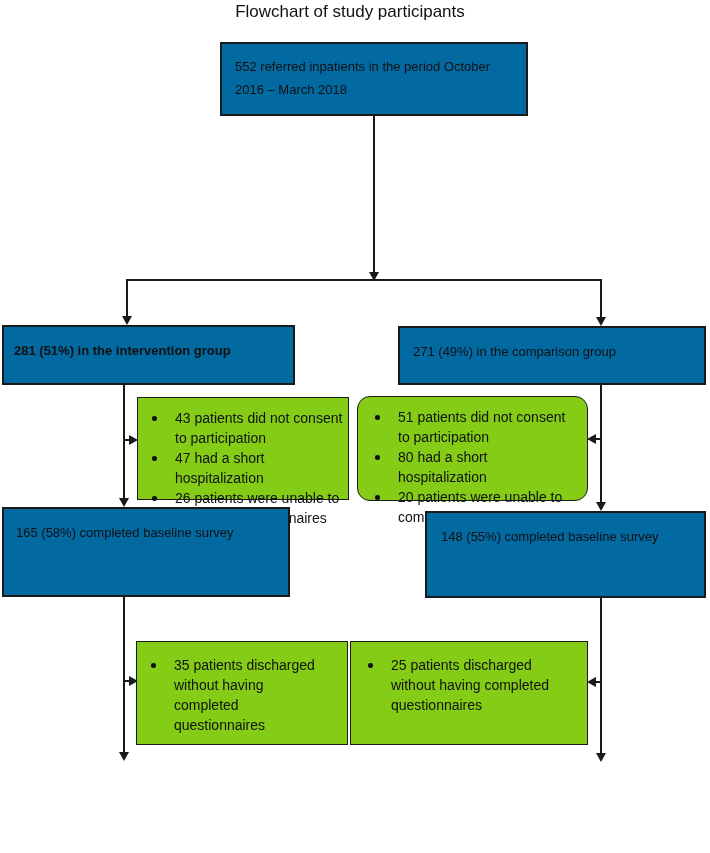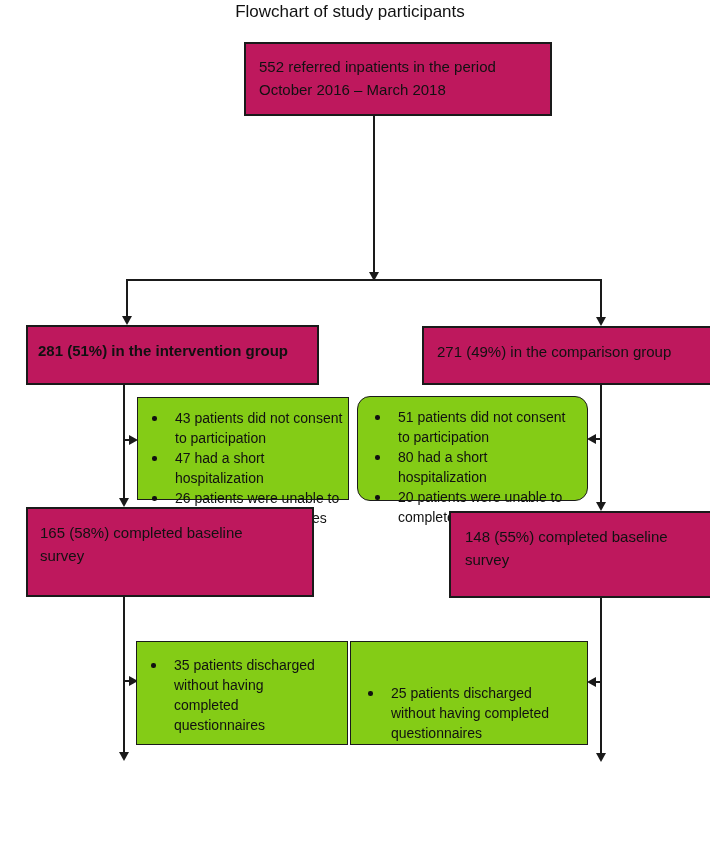--- a/index.html
+++ b/index.html
@@ -17,25 +17,24 @@
     top: 2px; left: 0; width: 700px;
     text-align: center;
     font-size: 17px;
     font-weight: normal;
     color: #111;
   }
   .node {
     position: absolute;
     box-sizing: border-box;
     border: 2px solid #1a1a1a;
-    background: #be185d;
-    font-size: 15px;
+    background: #0369a1;
+    font-size: 13px;
     line-height: 23px;
     color: #111;
-    margin-left: 24px;
   }
   .node .txt { display: block; }
   .excl {
     position: absolute;
     box-sizing: border-box;
     border: 1.5px solid #1a1a1a;
     background: #84cc16;
     font-size: 14px;
     line-height: 20px;
     color: #111;
@@ -129,18 +128,18 @@
     </ul>
   </div>
 
   <div class="vline" style="left:600px; top:598px; height:155px;"></div>
   <div class="arr down" style="left:596px; top:753px;"></div>
   <div class="hline" style="left:595px; top:681px; width:7px;"></div>
   <div class="arr left" style="left:587px; top:677px;"></div>
 
   <div class="excl" style="left:350px; top:641px; width:238px; height:104px; padding:13px 12px 0 17px;">
     <ul class="bullets">
-      <li style="padding-left:23px; max-width:183px;margin-top:28px;">25 patients discharged without having completed questionnaires</li>
+      <li style="padding-left:23px; max-width:183px;">25 patients discharged without having completed questionnaires</li>
     </ul>
   </div>
 
 
 </div>
 
 </body></html>

